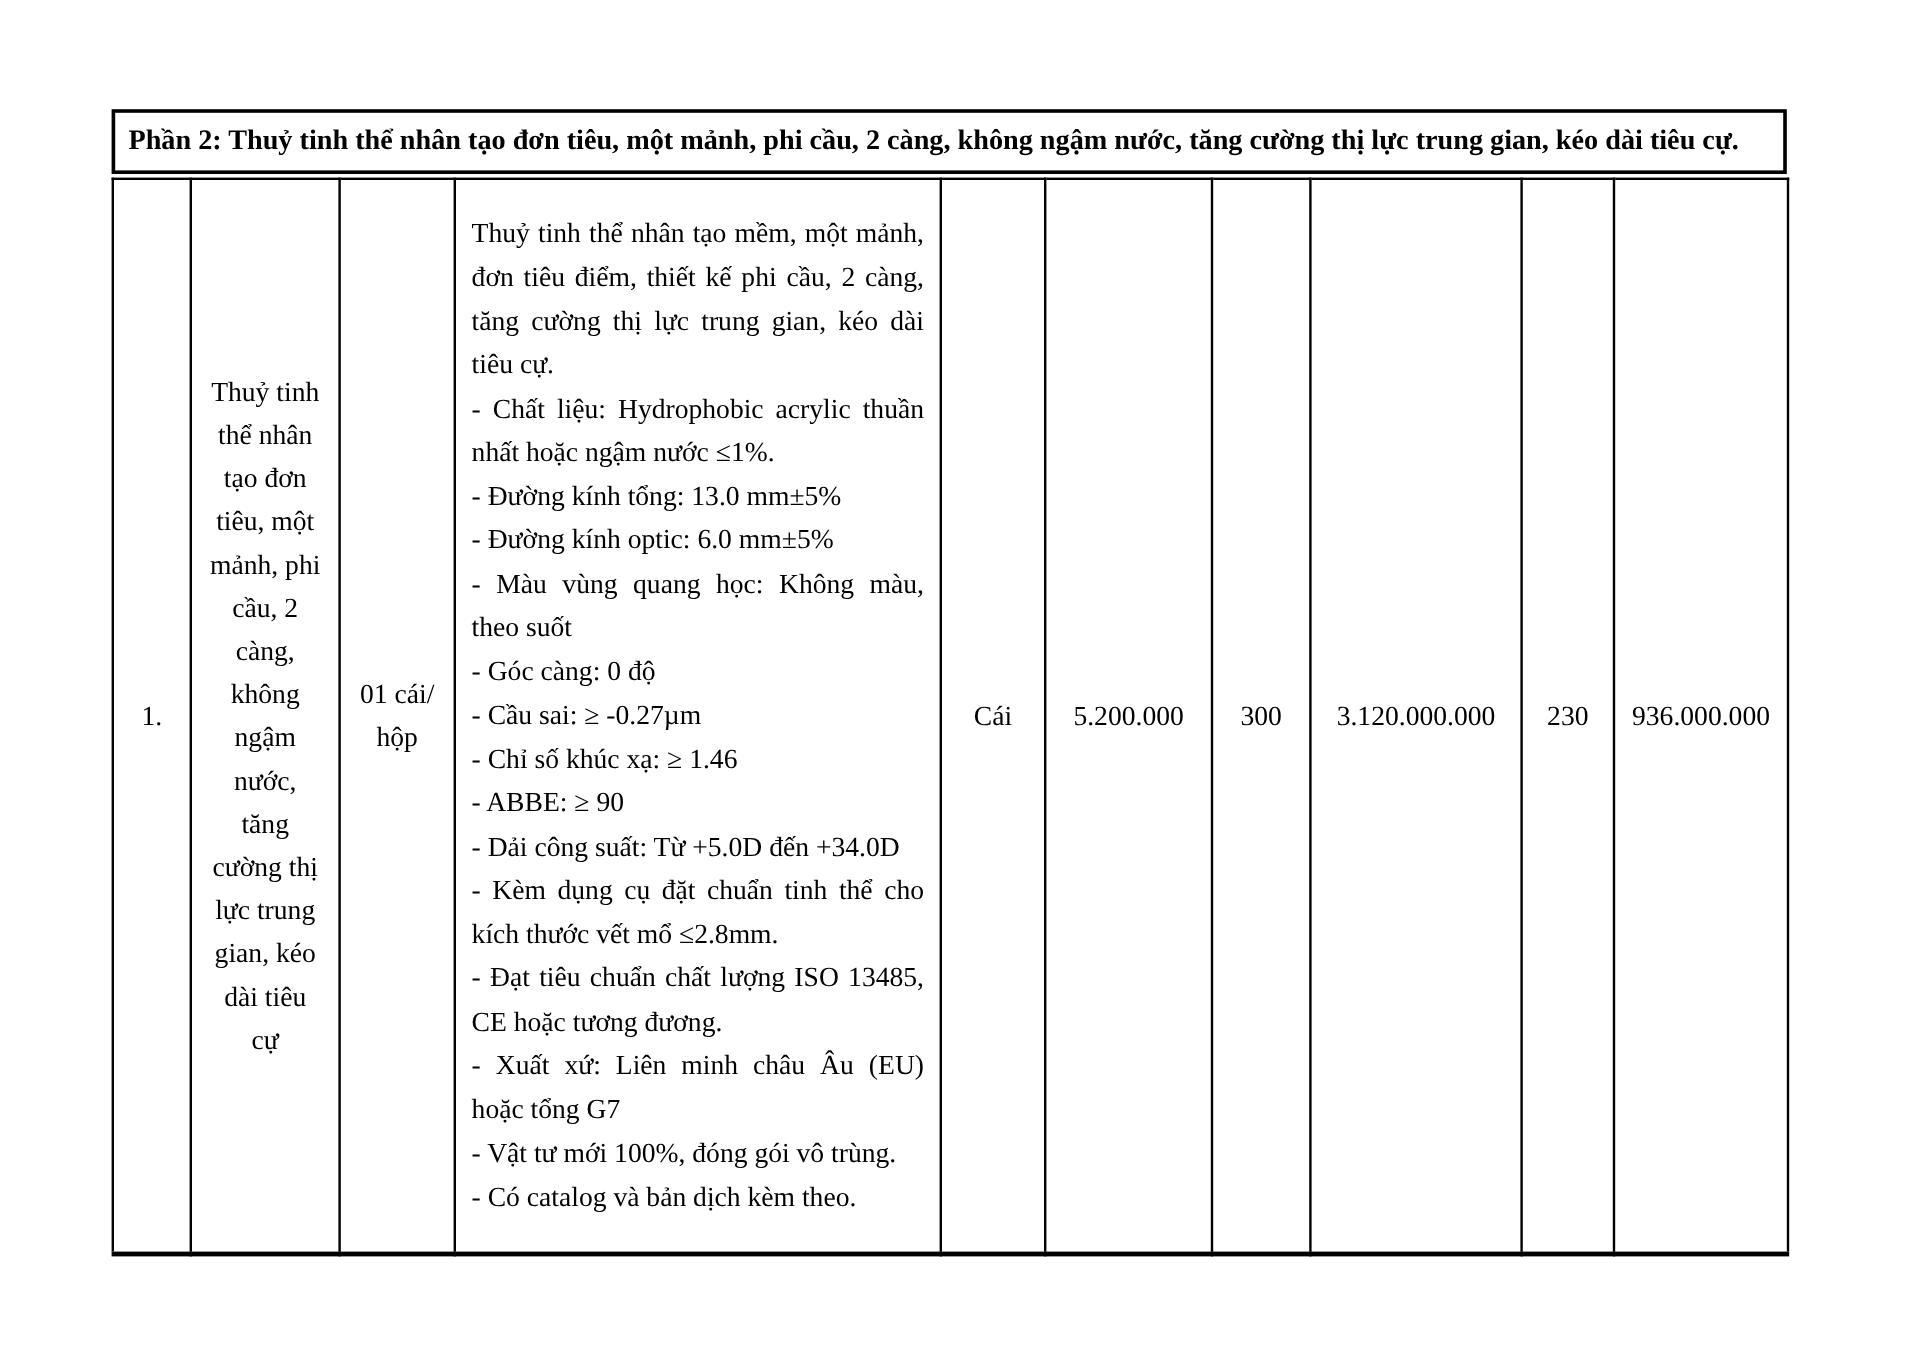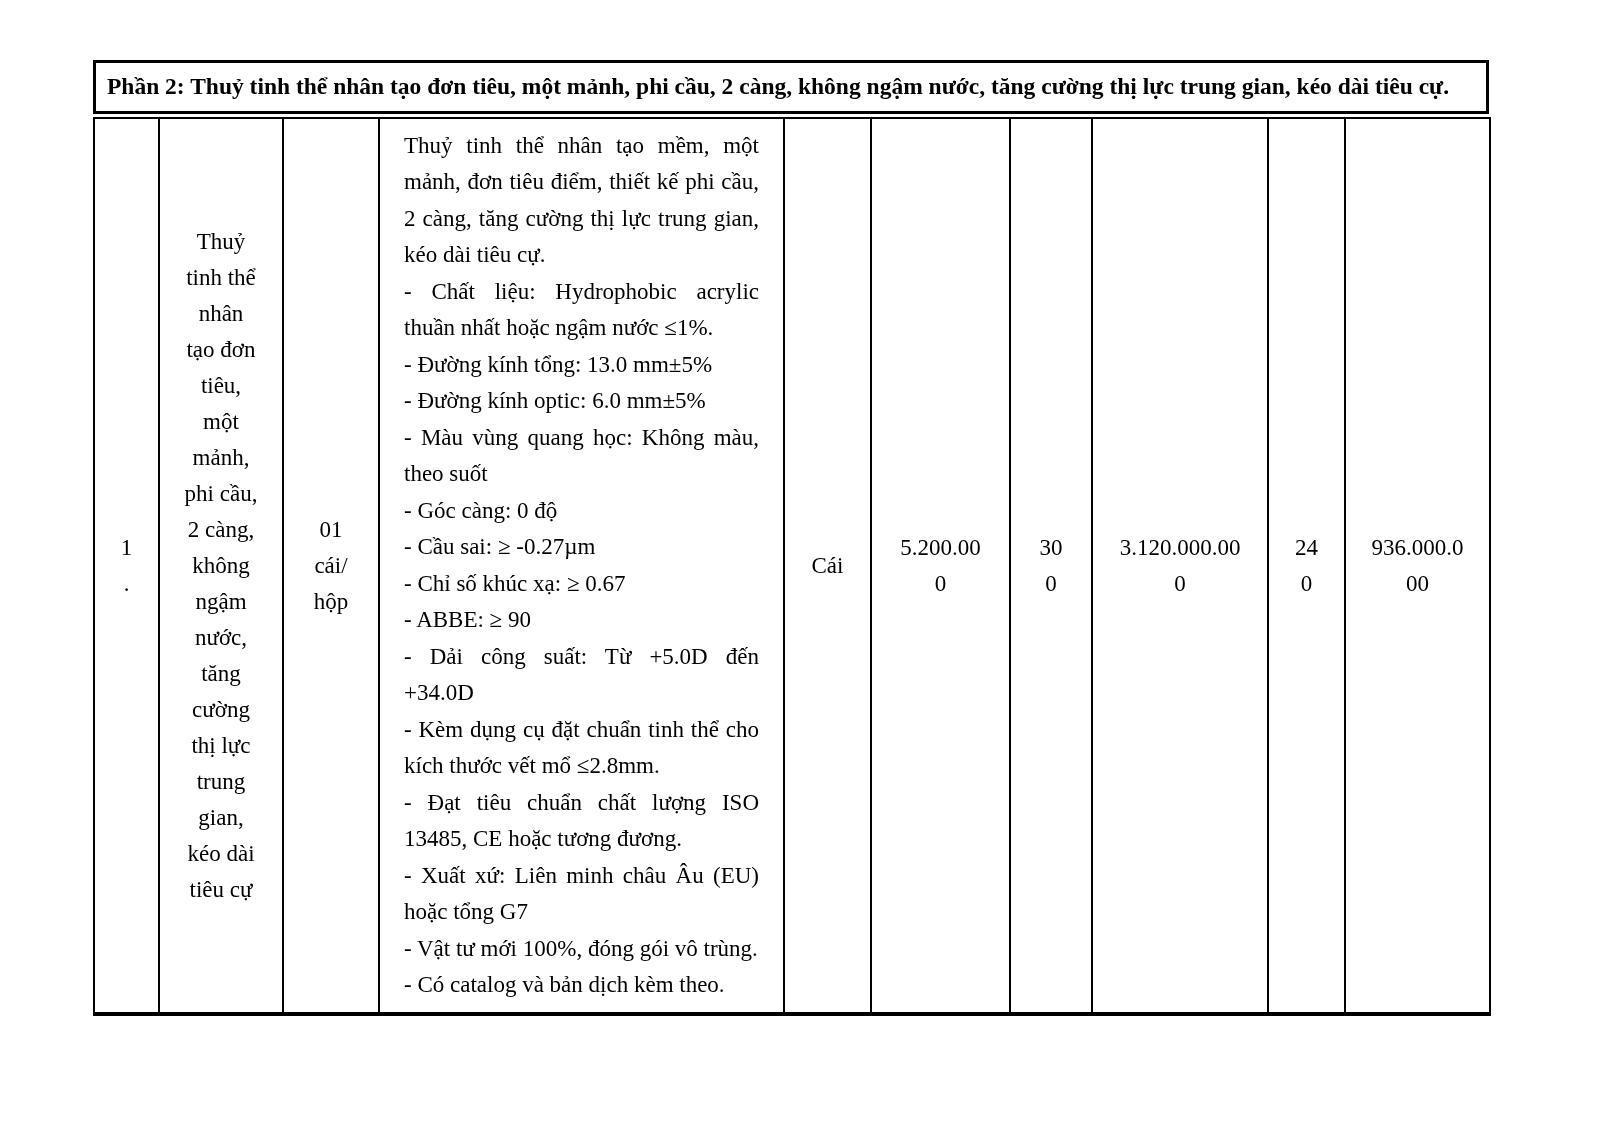--- a/index.html
+++ b/index.html
@@ -12,21 +12,21 @@
   .page {
     position: relative;
     width: 1600px;
     height: 1132px;
     background: #ffffff;
     overflow: hidden;
   }
   .doc {
     position: absolute;
     left: 93px;
-    top: 60px;
+    top: 91px;
     width: 1168px;
   }
   .title-box {
     box-sizing: border-box;
     width: 1396px;
     border: 3px solid #000000;
     padding: 6px 11px 8px 11px;
     font-weight: bold;
     font-size: 23.5px;
     line-height: 34px;
@@ -39,21 +39,21 @@
     margin-top: 3px;
     border: 2px solid #000000;
     border-bottom: 4px solid #000000;
   }
   table.items td {
     border: 2px solid #000000;
     font-size: 23px;
     line-height: 36px;
     text-align: center;
     vertical-align: middle;
-    padding: 4px 24px;
+    padding: 4px 13px;
     box-sizing: border-box;
     word-wrap: break-word;
   }
   table.items tr { height: 896px; }
   td.cell-specs {
     vertical-align: top;
     text-align: justify;
     padding: 9px 17px 9px 13px;
   }
   .spec {
@@ -99,21 +99,21 @@
           </td>
           <td class="cell-specs">
             <div>
                 <p class="spec">Thuỷ tinh thể nhân tạo mềm, một mảnh, đơn tiêu điểm, thiết kế phi cầu, 2 càng, tăng cường thị lực trung gian, kéo dài tiêu cự.</p>
                 <p class="spec">- Chất liệu: Hydrophobic acrylic thuần nhất hoặc ngậm nước ≤1%.</p>
                 <p class="spec">- Đường kính tổng: 13.0 mm±5%</p>
                 <p class="spec">- Đường kính optic: 6.0 mm±5%</p>
                 <p class="spec">- Màu vùng quang học: Không màu, theo suốt</p>
                 <p class="spec">- Góc càng: 0 độ</p>
                 <p class="spec">- Cầu sai: ≥ -0.27µm</p>
-                <p class="spec">- Chỉ số khúc xạ: ≥ 0.67</p>
+                <p class="spec">- Chỉ số khúc xạ: ≥ 1.46</p>
                 <p class="spec">- ABBE: ≥ 90</p>
                 <p class="spec">- Dải công suất: Từ +5.0D đến +34.0D</p>
                 <p class="spec">- Kèm dụng cụ đặt chuẩn tinh thể cho kích thước vết mổ ≤2.8mm.</p>
                 <p class="spec">- Đạt tiêu chuẩn chất lượng ISO 13485, CE hoặc tương đương.</p>
                 <p class="spec">- Xuất xứ: Liên minh châu Âu (EU) hoặc tổng G7</p>
                 <p class="spec">- Vật tư mới 100%, đóng gói vô trùng.</p>
                 <p class="spec">- Có catalog và bản dịch kèm theo.</p>
               </div>
           </td>
           <td>
@@ -122,21 +122,21 @@
           <td>
             <span class="centered-text">5.200.000</span>
           </td>
           <td>
             <span class="centered-text">300</span>
           </td>
           <td>
             <span class="centered-text">3.120.000.000</span>
           </td>
           <td>
-            <span class="centered-text">240</span>
+            <span class="centered-text">230</span>
           </td>
           <td>
             <span class="centered-text">936.000.000</span>
           </td>
         </tr>
       </tbody>
     </table>
 
   </div>
 </div>

